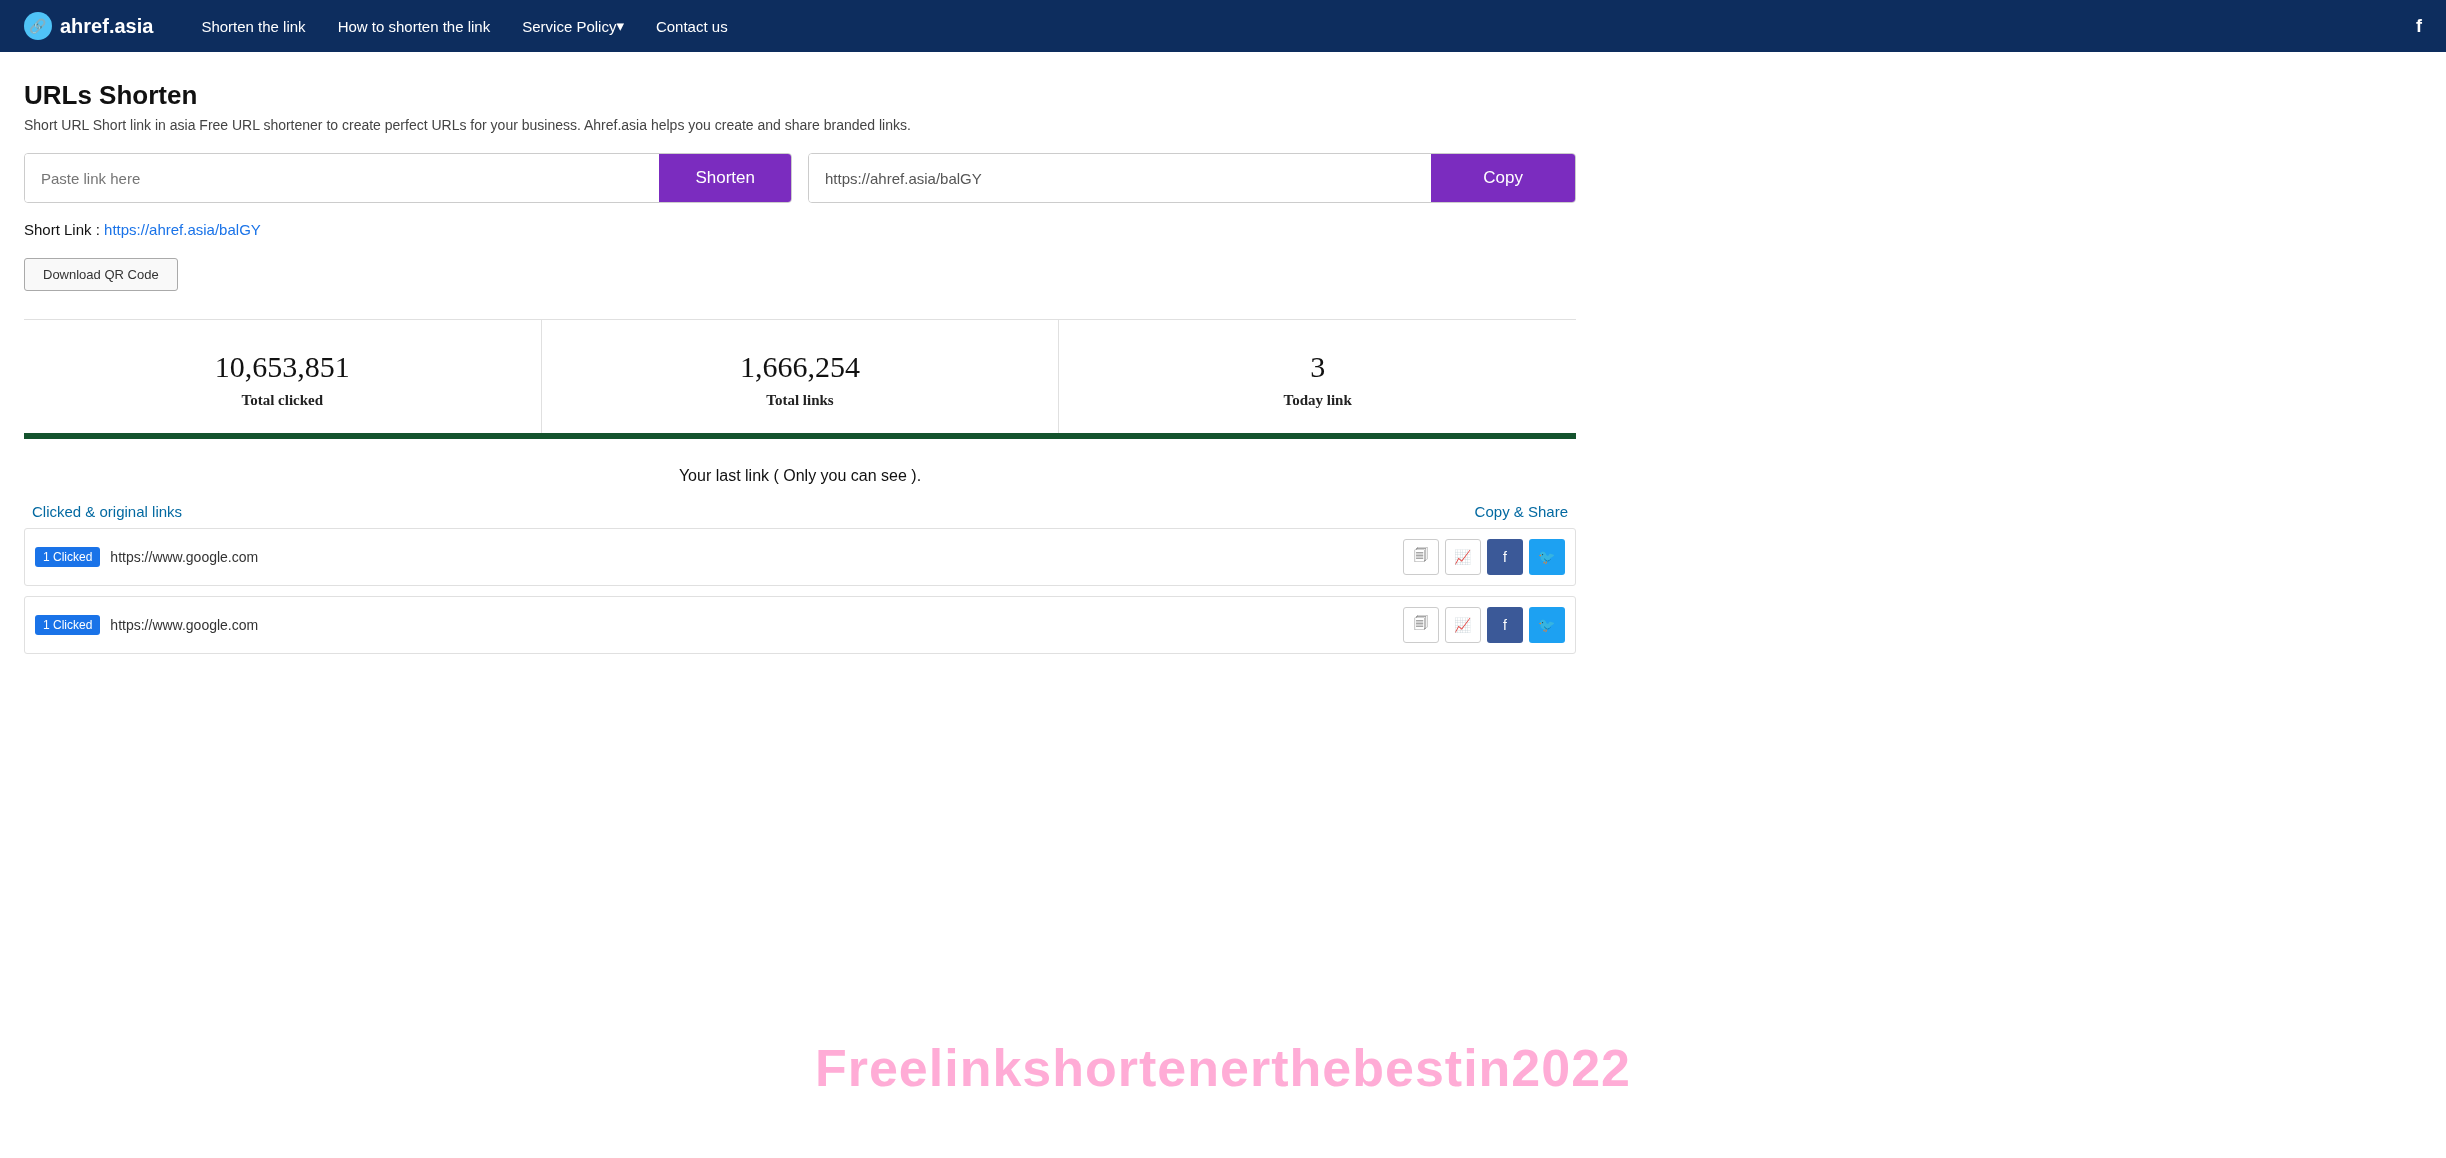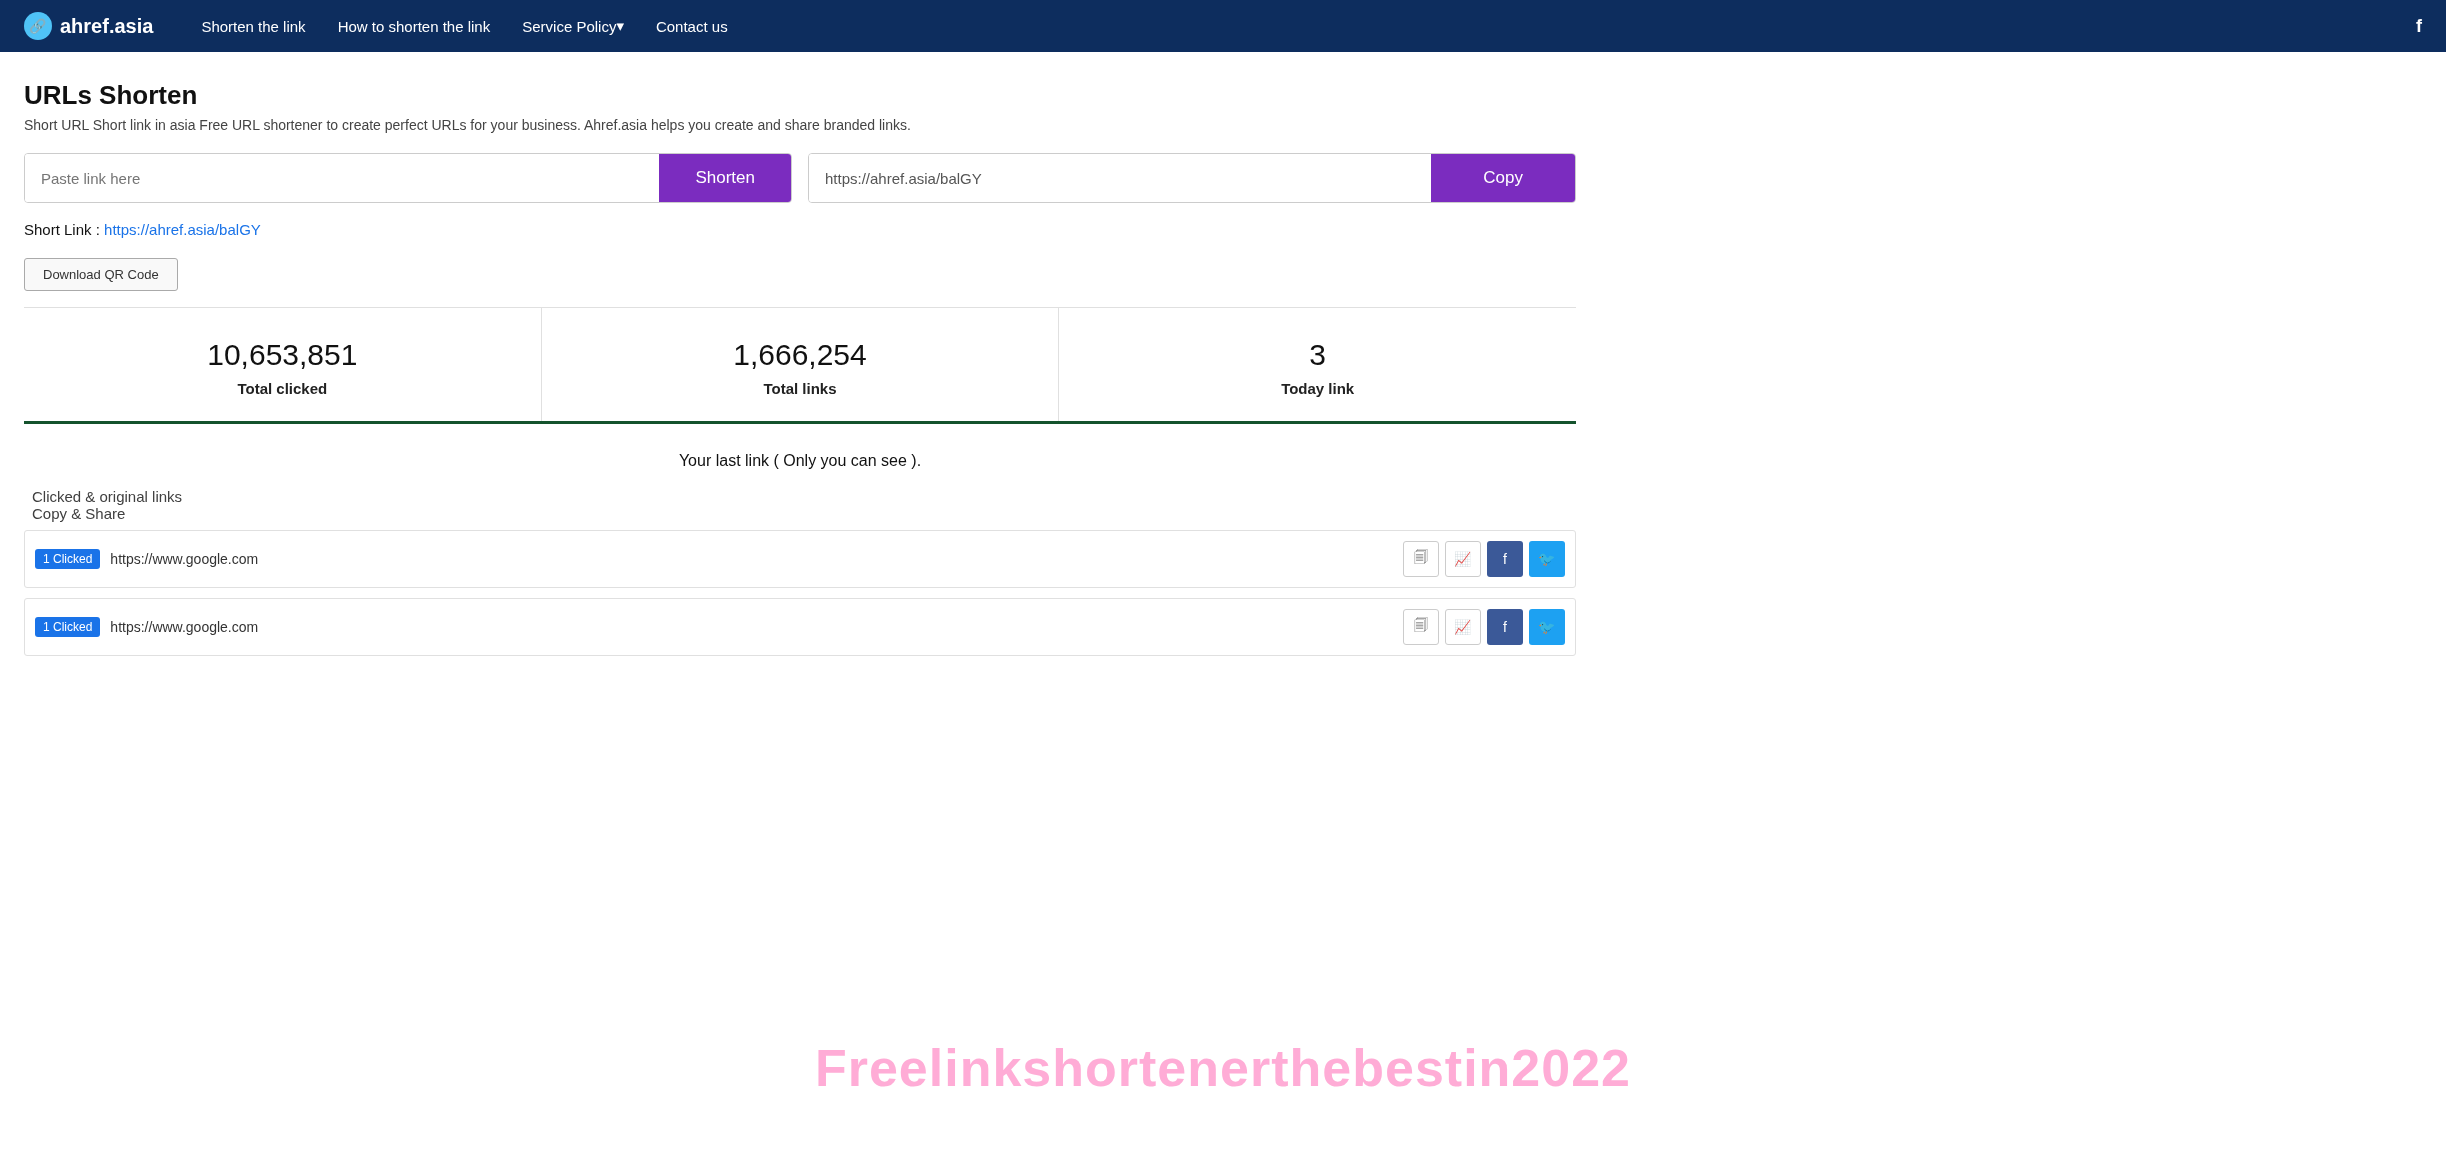--- a/index.html
+++ b/index.html
@@ -140,23 +140,24 @@
       padding: 8px 18px;
       font-size: 13px;
       cursor: pointer;
       border-radius: 3px;
       color: #333;
     }
 
     
     .stats-row {
       display: flex;
-      margin-top: 16px;
+      margin-top: 28px;
       border-top: 1px solid #e0e0e0;
-      border-bottom: 3px solid #14532d;
+      border-bottom: 6px solid #14532d;
+      font-family: Liberation Serif, serif;
     }
     .stat-cell {
       flex: 1;
       text-align: center;
       padding: 30px 16px 24px;
       border-right: 1px solid #e0e0e0;
     }
     .stat-cell:last-child { border-right: none; }
     .stat-number {
       font-size: 30px;
@@ -179,22 +180,21 @@
       font-weight: 500;
       color: #111;
     }
 
     
     .table-header {
       display: flex;
       justify-content: space-between;
       padding: 0 8px 8px 8px;
       font-size: 15px;
-      color: #404040;
-      flex-direction: column;
+      color: #0369a1;
     }
 
     
     .link-row {
       display: flex;
       align-items: center;
       border: 1px solid #e0e0e0;
       border-radius: 3px;
       margin-bottom: 10px;
       padding: 10px 10px;

